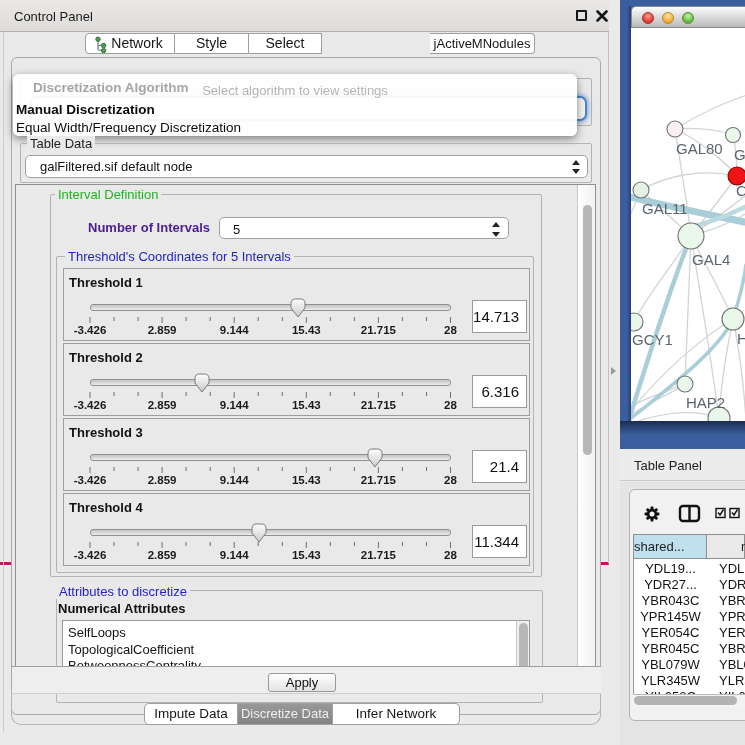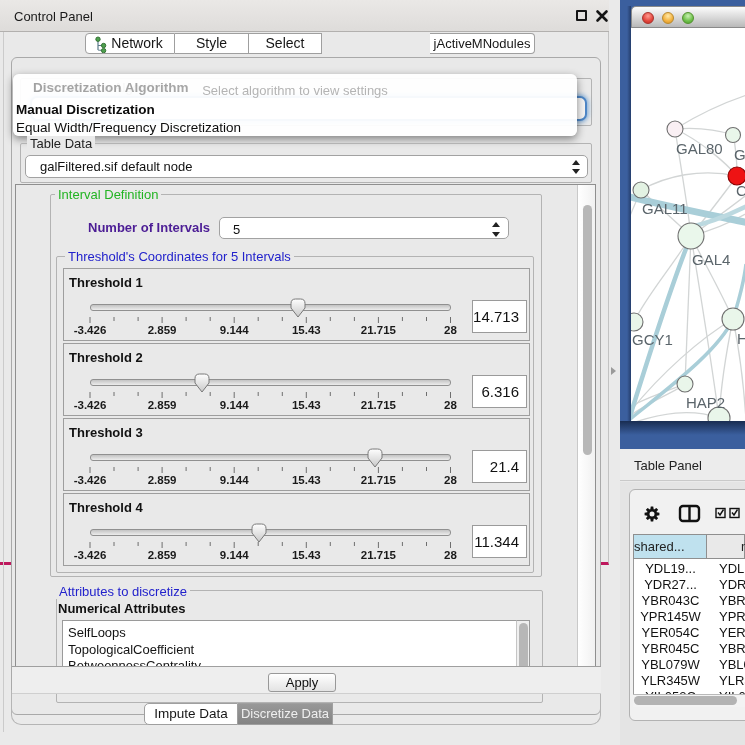--- a/index.html
+++ b/index.html
@@ -293,20 +293,21 @@
     </div>
     <div id="nlsb" class="abs">
         <div></div>
       </div>
 
     <div id="applystrip" class="abs"></div>
     <div id="applybtn" class="abs">Apply</div>
 
     <div class="abs seg first" style="left:144px;top:703px;width:94px;height:22px;line-height:20px;font-size:13.5px;border-radius:5px 0 0 5px">Impute Data</div>
     <div class="abs seg sel" style="left:238px;top:703px;width:95px;height:22px;line-height:20px;font-size:13px">Discretize Data</div>
+    <div class="abs seg last" style="left:333px;top:703px;width:127px;height:22px;line-height:20px;font-size:13.5px;border-radius:0 5px 5px 0">Infer Network</div>
   </div>
   <div class="abs" style="left:611px;top:367px;width:0;height:0;border-top:4px solid transparent;border-bottom:4px solid transparent;border-left:5px solid #9a9a9a"></div>
 
   <div id="blue" class="abs"></div>
   <div id="bluedark" class="abs"></div>
   <div class="abs" style="left:627px;top:6px;width:4px;height:415px;background:linear-gradient(90deg,rgba(59,95,158,0),rgba(18,34,66,0.55))"></div>
   <div id="ntitle" class="abs">
     <span class="tl" style="left:10px;background:radial-gradient(circle at 50% 30%,#ff9a90,#e2443a 60%,#c03028);border:1px solid #a8322c"></span>
     <span class="tl" style="left:30px;background:radial-gradient(circle at 50% 30%,#ffe9a8,#f2b03c 60%,#d28f2a);border:1px solid #b98a2e"></span>
     <span class="tl" style="left:50px;background:radial-gradient(circle at 50% 30%,#c9f0b2,#6cbf48 60%,#4f9e32);border:1px solid #53912f"></span>

